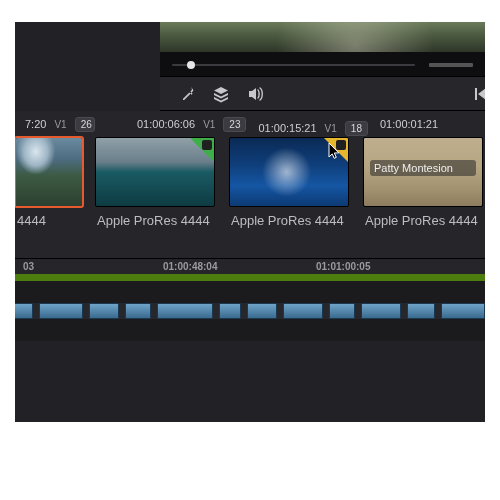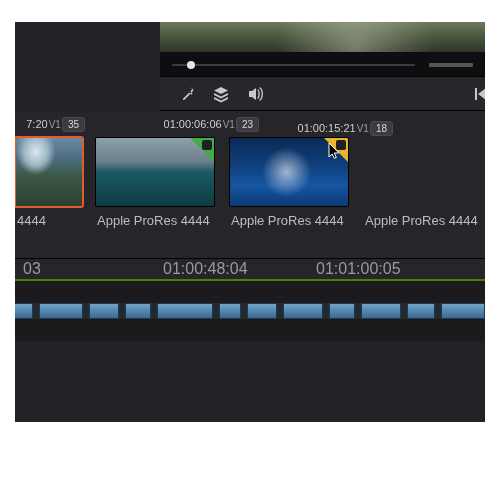--- a/index.html
+++ b/index.html
@@ -65,23 +65,22 @@
     left: 0; top: 89px; right: 0; height: 148px;
     background: #25252a;
     border-bottom: 1px solid #000;
   }
   .clip-header {
     display: flex; align-items: center; height: 26px;
     color: #b6b6ba; font-size: 11px;
     padding-left: 0;
   }
   .clip-header .cell {
-    display: flex; align-items: center; gap: 1px;
+    display: flex; align-items: center; gap: 8px;
     padding-left: 10px;
-    justify-content: flex-end;
   }
   .tc { color: #cfcfd2; }
   .vn { color: #9c9ca0; font-size: 10px; }
   .chip {
     display: inline-block; min-width: 20px; text-align: center;
     padding: 1px 5px; border-radius: 3px;
     background: #3b3b41; color: #d8d8db; font-size: 10px;
     border: 1px solid #4a4a50;
   }
   .thumbs-row {
@@ -139,23 +138,23 @@
   .t-label-row {
     display: flex; padding-top: 6px;
   }
   .t-label-row .lab {
     color: #bdbdc1; font-size: 13px; padding-left: 2px;
     white-space: nowrap; overflow: hidden; text-overflow: ellipsis;
   }
   
   .ruler {
     position: absolute; left: 0; top: 237px; right: 0; height: 22px;
-    background: #25252a; color: #9a9a9e; font-size: 16px;
-    border-bottom: 2px solid #4d7c0f;
-    display: flex; align-items: center;
+    background: #25252a; color: #9a9a9e; font-size: 10px;
+    border-bottom: 7px solid #4d7c0f;
+    display: flex; align-items: center; font-weight: bold;
   }
   .ruler span { position: absolute; }
   
   .timeline {
     position: absolute; left: 0; top: 259px; right: 0; height: 60px;
     background: #1b1b1e;
   }
   .timeline .track {
     position: absolute; left: 0; right: 0; top: 22px; height: 16px;
     background: #26262b;
@@ -203,51 +202,59 @@
         <path d="M4 3h2v12H4zM15 3v12L7 9l8-6z" fill="#c8c8cc"></path>
       </svg>
     </span>
   </div>
 
   <div class="strip">
     <div class="clip-header">
       <div class="cell" style="width:70px;">
         <span class="tc">7:20</span>
         <span class="vn">V1</span>
-        <span class="chip">35</span>
+        <span class="chip">26</span>
       </div>
       <div class="cell" style="width:134px; padding-left:12px;margin-left:40px;">
         <span class="tc">01:00:06:06</span>
         <span class="vn">V1</span>
         <span class="chip">23</span>
       </div>
       <div class="cell" style="width:134px; padding-left:12px;margin-top:8px;">
         <span class="tc">01:00:15:21</span>
         <span class="vn">V1</span>
         <span class="chip">18</span>
+      </div>
+      <div class="cell" style="width:130px; padding-left:12px;">
+        <span class="tc">01:00:01:21</span>
       </div>
     </div>
 
     <div class="thumbs-row">
       <div class="thumb-cell" style="width:70px; padding-left:0;">
         <div class="thumb sel t0" style="width:68px;"></div>
       </div>
       <div class="thumb-cell" style="width:134px; padding-left:10px;">
         <div class="thumb t1" style="width:120px;">
           <div class="badge green"></div>
         </div>
       </div>
       <div class="thumb-cell" style="width:134px; padding-left:10px;">
         <div class="thumb t2" style="width:120px;">
           <div class="badge yellow"></div>
           <div class="cursor">
             <svg width="14" height="18" viewBox="0 0 14 18">
               <path d="M1 1l0 14 3.2-3.1 2 4.4 2.1-.95-2-4.35 4.5-.1L1 1z" fill="#000" stroke="#fff" stroke-width="1"></path>
             </svg>
           </div>
+        </div>
+      </div>
+      <div class="thumb-cell" style="width:132px; padding-left:10px;">
+        <div class="thumb t3" style="width:120px;">
+          <div class="name-over">Patty Montesion</div>
         </div>
       </div>
     </div>
 
     <div class="t-label-row">
       <div style="width:70px;">
         <div class="lab">4444</div>
       </div>
       <div style="width:134px; padding-left:10px;">
         <div class="lab">Apple ProRes 4444</div>

